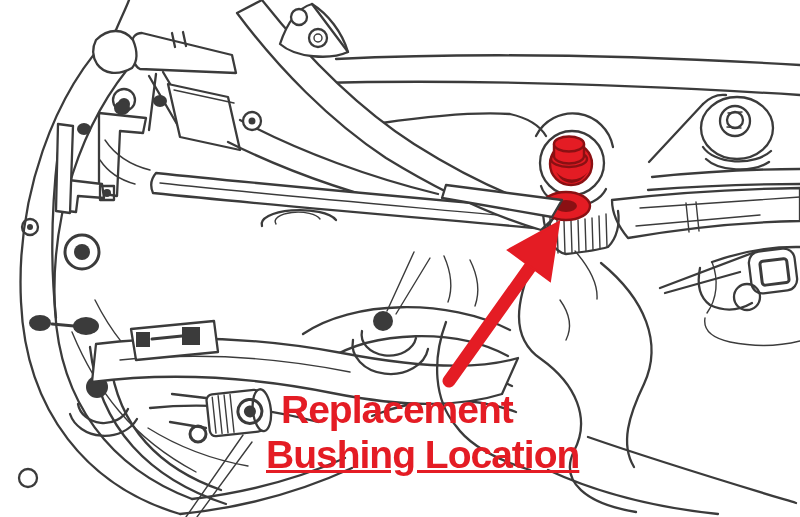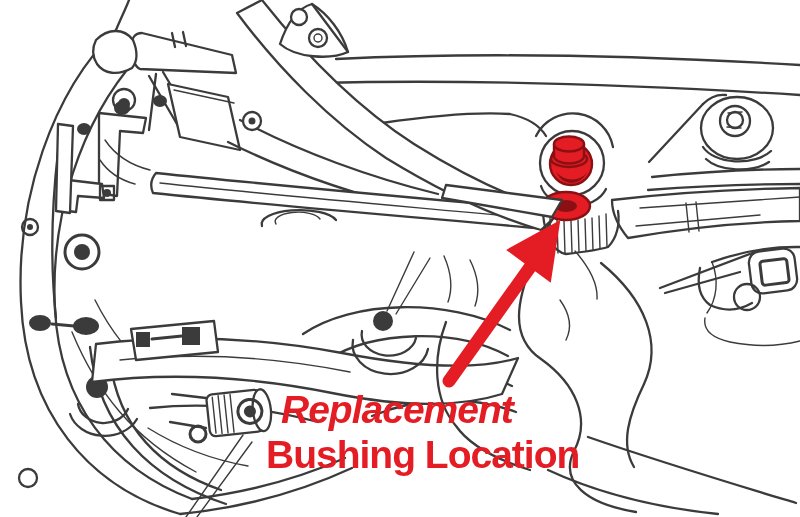--- a/index.html
+++ b/index.html
@@ -22,22 +22,22 @@
   svg .w{fill:#ffffff;}
   svg .dark{fill:var(--line);stroke:none;}
   svg .thin{stroke-width:1.4;}
   svg .thick{stroke-width:3;}
   svg .red{fill:var(--highlight-red);stroke:var(--dark-red);stroke-width:2.4;}
   svg .redline{stroke:var(--highlight-red);stroke-width:13;fill:none;}
   svg .redfill{fill:var(--highlight-red);stroke:var(--highlight-red);stroke-width:2;}
   svg .dred{fill:var(--dark-red);stroke:none;}
   .caption{position:absolute;color:var(--highlight-red);font-weight:700;
     font-size:39px;line-height:1;letter-spacing:-1px;white-space:nowrap;}
-  .cap1{left:281px;top:390px;font-style:italic;}
-  .cap2{left:266px;top:435px;}
+  .cap1{left:281px;top:390px;}
+  .cap2{left:266px;top:435px;text-decoration:underline;}
 </style>
 </head>
 <body>
 
 <div class="stage">
   <svg width="800" height="517" viewBox="0 0 800 517">
 
     <g>
       <path d="M116,30 C 52,92 16,200 21,302 C 26,412 88,487 180,514"></path>
       <path d="M116,30 C 121,18 126,8 129,0"></path>

